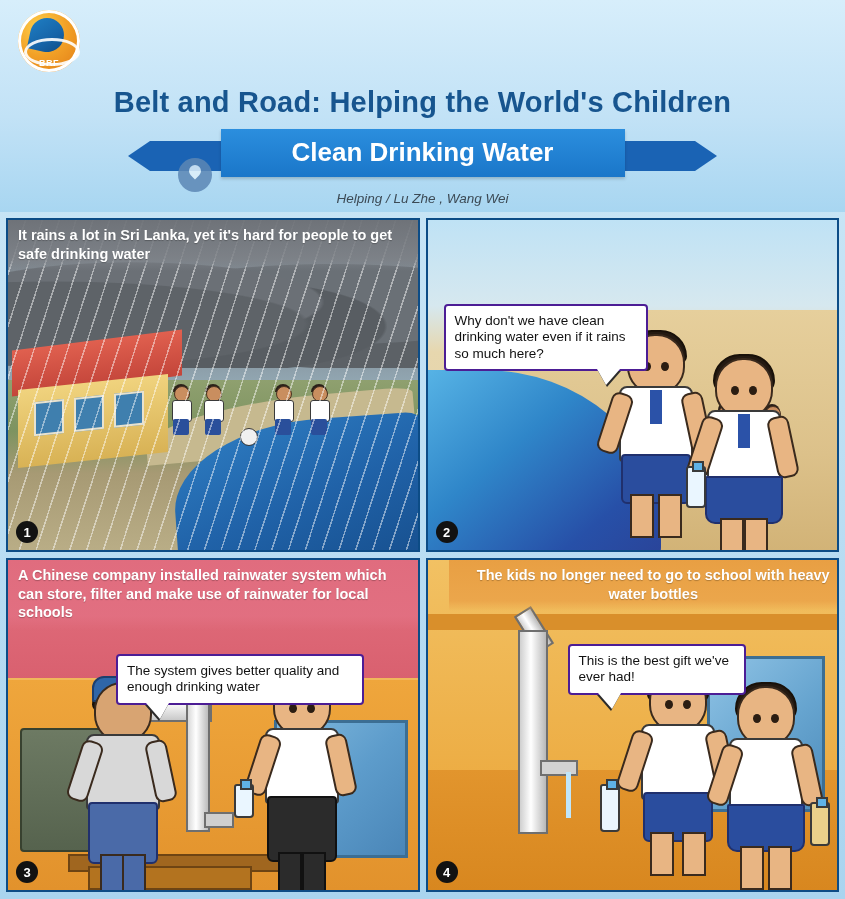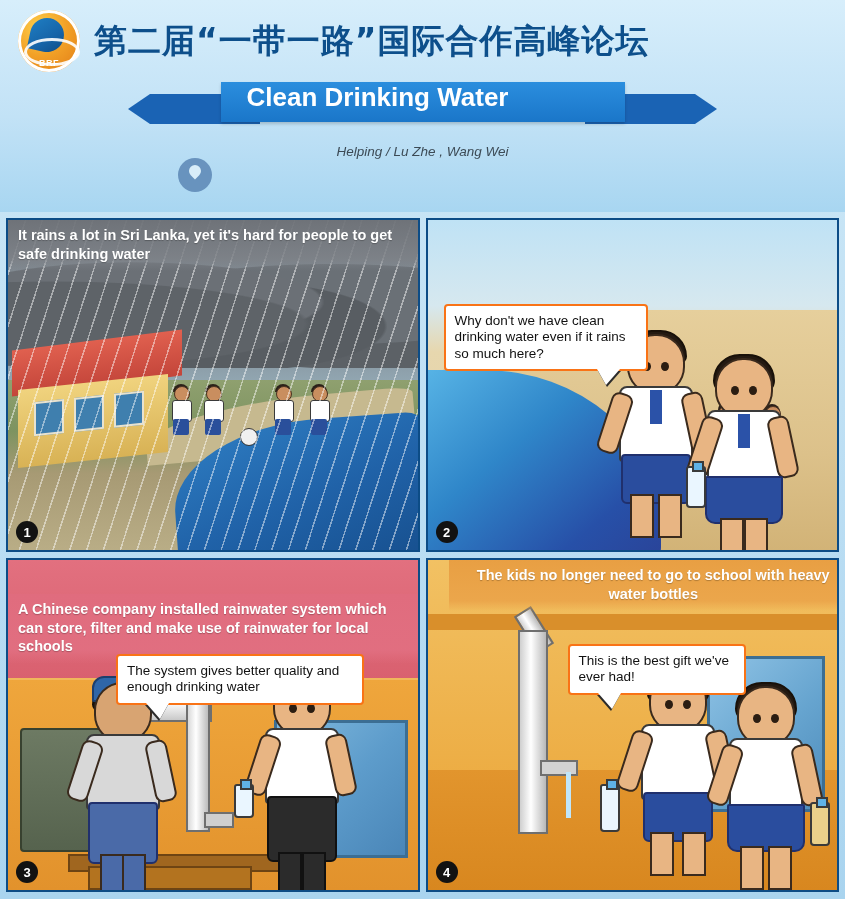--- a/index.html
+++ b/index.html
@@ -134,26 +134,27 @@
     position: absolute;
     top: 30px;
     width: 0; height: 0;
   }
   .banner {
     position: absolute;
     left: 50%;
     transform: translateX(-50%);
     top: 0;
     min-width: 352px;
-    padding: 0 26px 9px;
+    padding: 8px 26px 9px;
     background: #1a7fd4;
     background: linear-gradient(180deg, #2b8ede 0%, #1a76c9 100%);
     color: #ffffff;
     font-size: 26px;
     font-weight: bold;
+    text-align: center;
     box-shadow: 0 2px 3px rgba(0,0,0,.18);
   }
   .water-badge {
     position: absolute;
     left: 178px;
     top: 158px;
     width: 34px;
     height: 34px;
     border-radius: 50%;
     background: #5c87b5;
@@ -201,21 +202,21 @@
     padding: 6px 10px 8px;
     color: #ffffff;
     font-size: 14.5px;
     font-weight: bold;
     line-height: 1.28;
     z-index: 6;
     text-shadow: 0 1px 1px rgba(0,0,0,.25);
   }
   .cap-grey { background: linear-gradient(180deg, rgba(110,114,120,.95) 0%, rgba(124,128,134,.82) 75%, rgba(124,128,134,0) 100%); }
   .cap-blue { background: linear-gradient(180deg, rgba(41,120,190,.96) 0%, rgba(45,128,198,.85) 75%, rgba(45,128,198,0) 100%); }
-  .cap-rose { background: linear-gradient(180deg, rgba(224,108,126,.97) 0%, rgba(226,112,130,.85) 80%, rgba(226,112,130,0) 100%); margin-top: 34px; }
+  .cap-rose { background: linear-gradient(180deg, rgba(224,108,126,.97) 0%, rgba(226,112,130,.85) 80%, rgba(226,112,130,0) 100%); }
   .cap-orange { background: linear-gradient(180deg, rgba(232,158,66,.97) 0%, rgba(234,162,72,.85) 80%, rgba(234,162,72,0) 100%); text-align:center;margin-left:21px; }
 
   .num {
     position: absolute;
     left: 8px;
     bottom: 7px;
     width: 22px;
     height: 22px;
     border-radius: 50%;
     background: #121212;
@@ -224,21 +225,21 @@
     font-weight: bold;
     display: flex;
     align-items: center;
     justify-content: center;
     z-index: 8;
   }
 
   .bubble {
     position: absolute;
     background: #ffffff;
-    border: 2px solid #f97316;
+    border: 2px solid #4c1d95;
     border-radius: 4px;
     padding: 7px 9px;
     font-size: 13.5px;
     line-height: 1.22;
     color: #111111;
     z-index: 7;
   }
   .bubble::after {
     content: "";
     position: absolute;
@@ -388,24 +389,24 @@
 
   <div class="header">
 
     <div class="header-top">
       <div class="brf-logo">
         <div class="swoosh"></div>
         <div class="ring"></div>
         <div class="brf-text">BRF</div>
       </div>
       <div class="header-titles">
-        <div class="cn-title">第二届“一带一路”国际合作高峰论坛</div>
       </div>
     </div>
 
+    <div class="main-title">Belt and Road: Helping the World's Children</div>
 
     <div class="banner-wrap">
       <div class="ribbon-left"></div>
       <div class="ribbon-right"></div>
       <div class="banner">Clean Drinking Water</div>
     </div>
 
     <div class="water-badge">
       <div class="drop"></div>
     </div>

